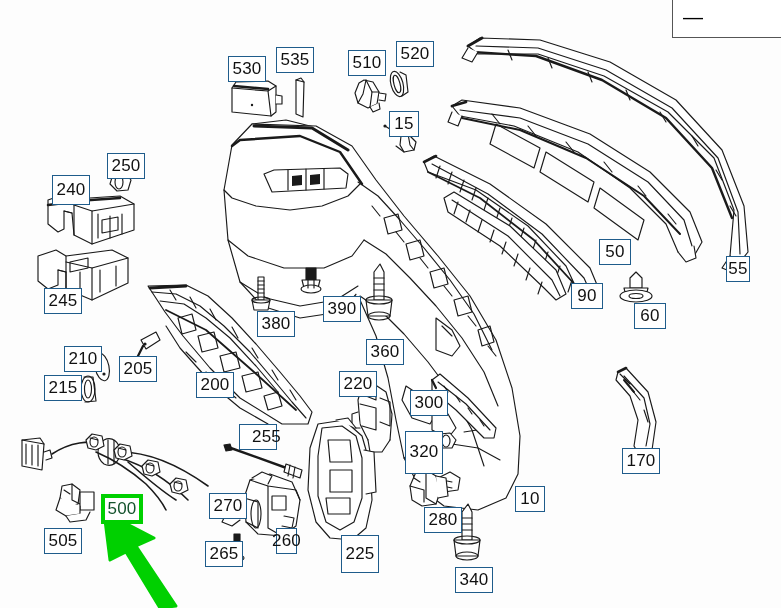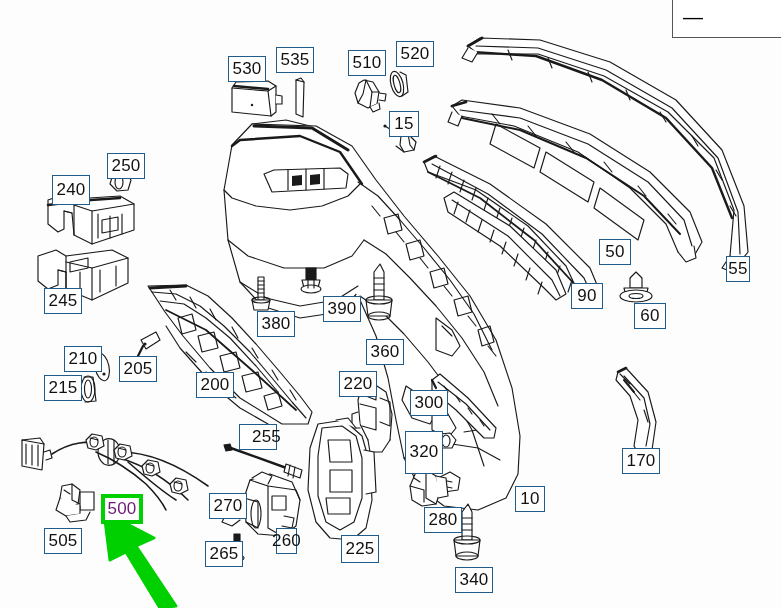--- a/index.html
+++ b/index.html
@@ -33,21 +33,21 @@
     letter-spacing: 0.2px;
     display: flex;
     align-items: center;
     justify-content: center;
     padding: 0 3px 2px 3px;
     white-space: nowrap;
     z-index: 20;
   }
   .callout.highlight {
     border: 4px solid #00d000;
-    color: #701a75;
+    color: #14532d;
     z-index: 30;
   }
   
   .code-box {
     position: absolute;
     box-sizing: border-box;
     background: #ffffff;
     border: 1.5px solid #555555;
     border-top: none;
     border-right: none;
@@ -439,21 +439,21 @@
       <div class="callout" style="left: 339px; top: 371px; width: 38px; height: 26px;">220</div>
       <div class="callout" style="left: 239px; top: 424px; width: 38px; height: 26px; padding-left: 20px;">255</div>
       <div class="callout" style="left: 410px; top: 390px; width: 38px; height: 26px;">300</div>
       <div class="callout" style="left: 405px; top: 431px; width: 38px; height: 43px;">320</div>
       <div class="callout" style="left: 424px; top: 507px; width: 38px; height: 26px;">280</div>
       <div class="callout" style="left: 515px; top: 486px; width: 30px; height: 26px;">10</div>
       <div class="callout" style="left: 455px; top: 567px; width: 38px; height: 26px;">340</div>
       <div class="callout" style="left: 209px; top: 493px; width: 38px; height: 26px;">270</div>
       <div class="callout" style="left: 205px; top: 541px; width: 38px; height: 26px;">265</div>
       <div class="callout" style="left: 276px; top: 528px; width: 21px; height: 26px;">260</div>
-      <div class="callout" style="left: 341px; top: 535px; width: 38px; height: 28px;">225</div>
+      <div class="callout" style="left: 341px; top: 535px; width: 38px; height: 38px;">225</div>
       <div class="callout" style="left: 44px; top: 528px; width: 38px; height: 26px;">505</div>
       <div class="callout highlight" style="left: 101px; top: 494px; width: 42px; height: 30px;">500</div>
       <div class="callout" style="left: 599px; top: 239px; width: 32px; height: 26px;">50</div>
       <div class="callout" style="left: 726px; top: 256px; width: 24px; height: 26px;">55</div>
       <div class="callout" style="left: 571px; top: 283px; width: 32px; height: 26px;">90</div>
       <div class="callout" style="left: 634px; top: 303px; width: 32px; height: 26px;">60</div>
       <div class="callout" style="left: 622px; top: 448px; width: 38px; height: 26px;">170</div>
     </div>
 
 </div>

